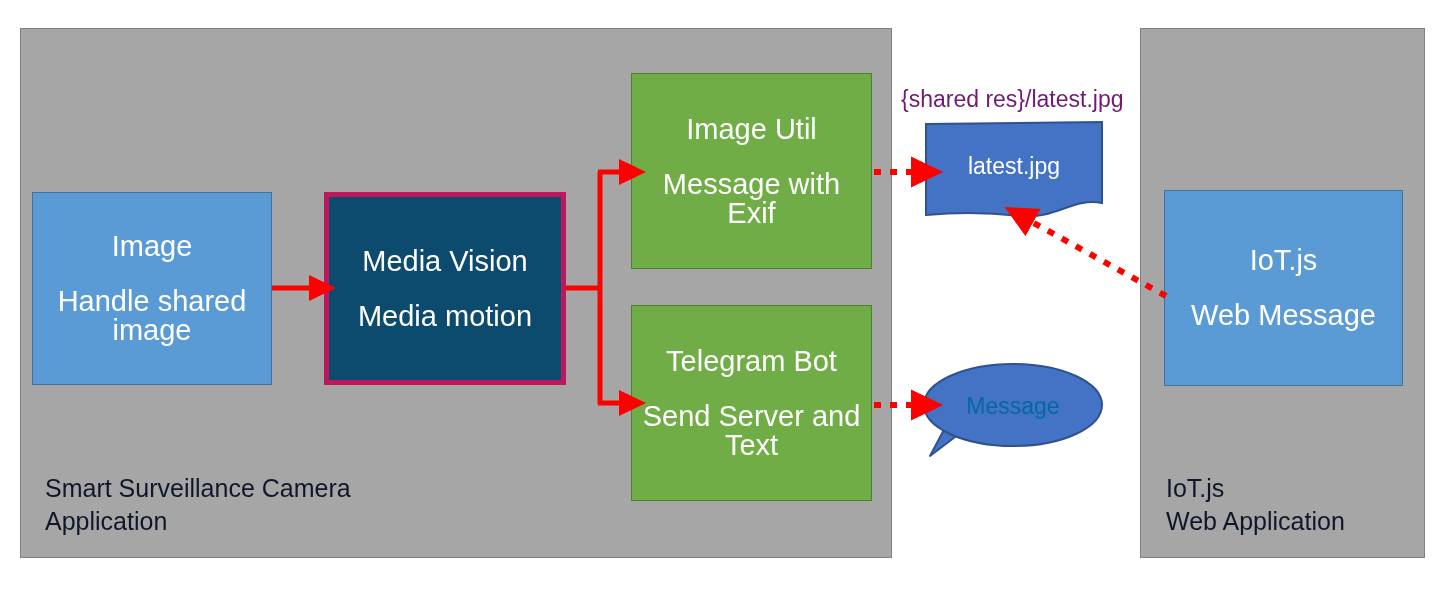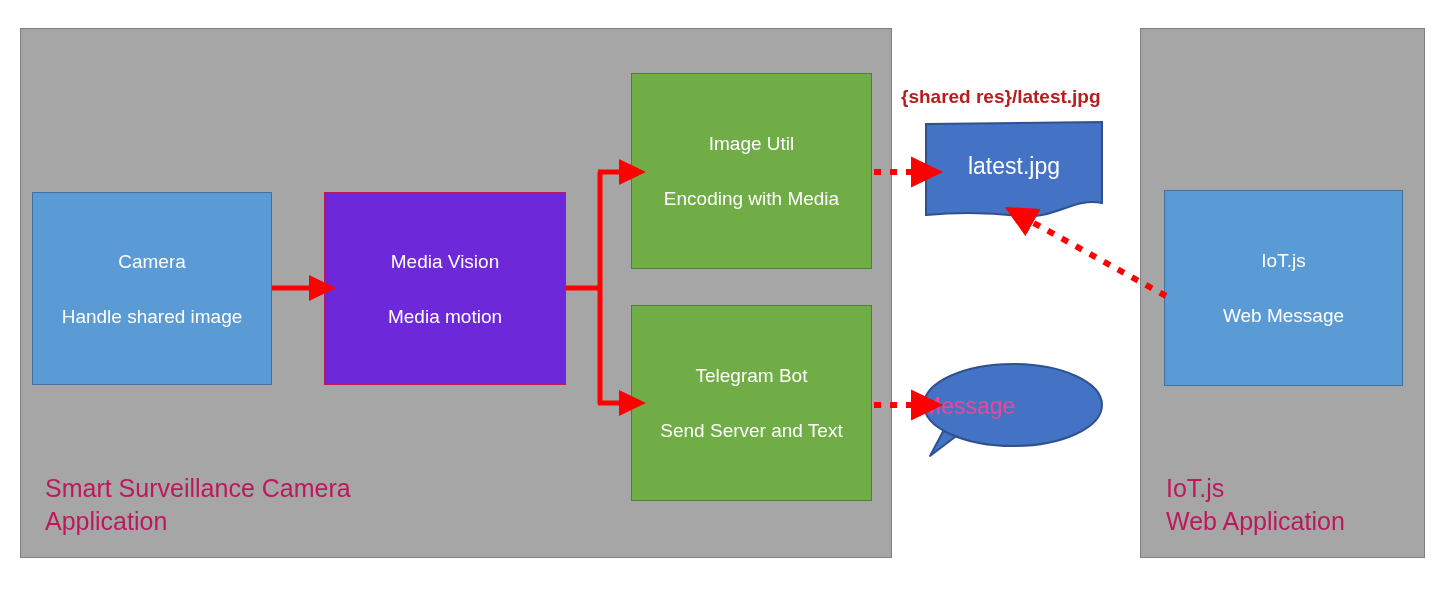--- a/index.html
+++ b/index.html
@@ -18,80 +18,80 @@
     overflow: hidden;
   }
   .panel {
     position: absolute;
     background: #a6a6a6;
     border: 1px solid #7f7f7f;
     box-sizing: border-box;
   }
   .panel-label {
     position: absolute;
-    color: #be185d;
+    color: #0f172a;
     font-size: 25px;
     line-height: 33px;
     white-space: pre-line;
     font-family: "Liberation Sans", sans-serif;
   }
   .node {
     position: absolute;
     box-sizing: border-box;
     display: flex;
     flex-direction: column;
     align-items: center;
     justify-content: center;
     color: #ffffff;
     text-align: center;
-    font-size: 19px;
+    font-size: 29px;
     line-height: 29px;
   }
   .node .title {
     margin-bottom: 26px;
   }
   .node .sub {
     padding: 0 10px;
   }
   .node.blue {
     background: #5b9bd5;
     border: 1px solid #41719c;
   }
   .node.orange {
-    background: #6d28d9;
-    border: 1px solid #be185d;
+    background: #0c4a6e;
+    border: 5px solid #be185d;
   }
   .node.green {
     background: #70ad47;
     border: 1px solid #507e32;
   }
   .doc-shape {
     position: absolute;
   }
   .doc-label {
     position: absolute;
     color: #ffffff;
     font-size: 23px;
     text-align: center;
     width: 100%;
     pointer-events: none;
   }
   .bubble-label {
     position: absolute;
-    color: #ec4899;
+    color: #0369a1;
     font-size: 23px;
+    text-align: center;
     width: 100%;
     pointer-events: none;
   }
   .edge-label {
     position: absolute;
-    color: #b91c1c;
-    font-size: 19px;
+    color: #701a75;
+    font-size: 23px;
     white-space: nowrap;
-    font-weight: bold;
   }
   svg.overlay {
     position: absolute;
     left: 0;
     top: 0;
     width: 1441px;
     height: 611px;
     pointer-events: none;
   }
   svg.shape {
@@ -108,32 +108,32 @@
 
   <div class="panel-label" style="left:45px; top:472px; width:500px;">Smart Surveillance Camera
 Application</div>
 
   <div class="panel" style="left:1140px; top:28px; width:285px; height:530px;"></div>
 
   <div class="panel-label" style="left:1166px; top:472px; width:260px;">IoT.js
 Web Application</div>
 
   <div class="node blue" style="left:32px; top:192px; width:240px; height:193px;">
-    <div class="title">Camera</div>
+    <div class="title">Image</div>
     <div class="sub">Handle shared image</div>
   </div>
 
   <div class="node orange" style="left:324px; top:192px; width:242px; height:193px;">
     <div class="title">Media Vision</div>
     <div class="sub">Media motion</div>
   </div>
 
   <div class="node green" style="left:631px; top:73px; width:241px; height:196px;">
     <div class="title">Image Util</div>
-    <div class="sub">Encoding with Media</div>
+    <div class="sub">Message with Exif</div>
   </div>
 
   <div class="node green" style="left:631px; top:305px; width:241px; height:196px;">
     <div class="title">Telegram Bot</div>
     <div class="sub">Send Server and Text</div>
   </div>
 
   <div class="node blue" style="left:1164px; top:190px; width:239px; height:196px;">
     <div class="title">IoT.js</div>
     <div class="sub">Web Message</div>

